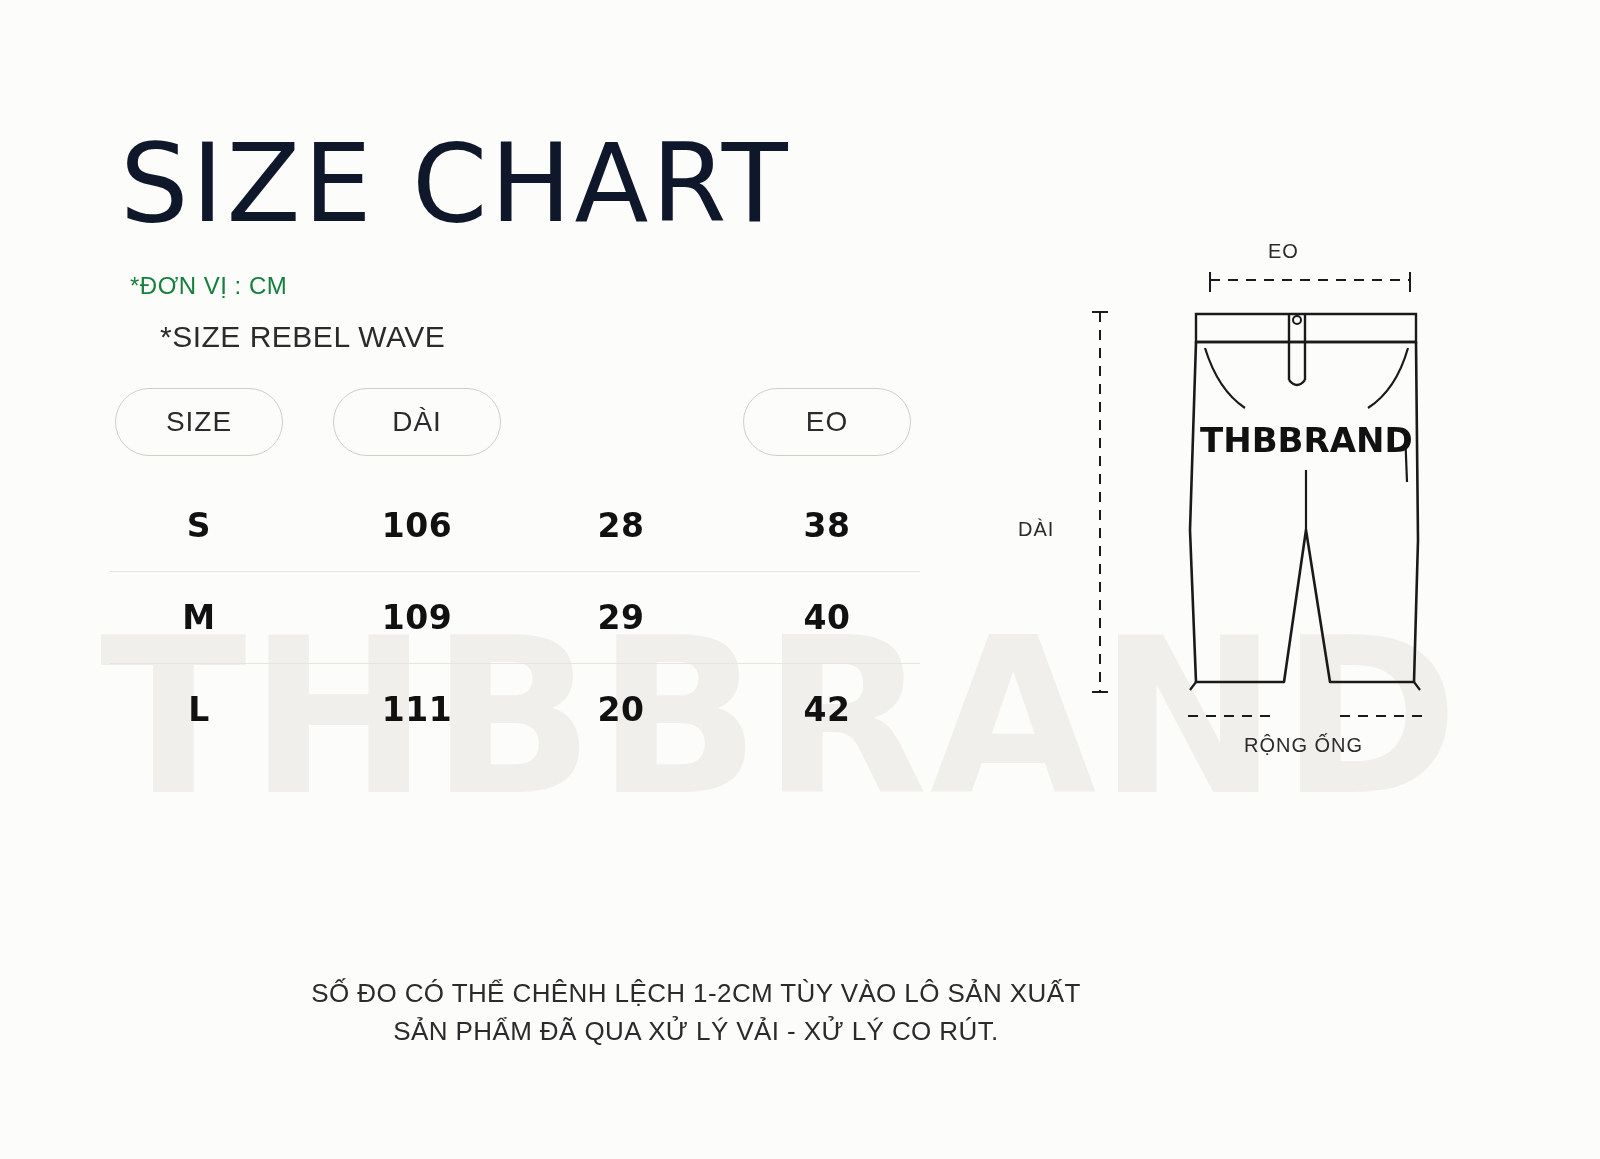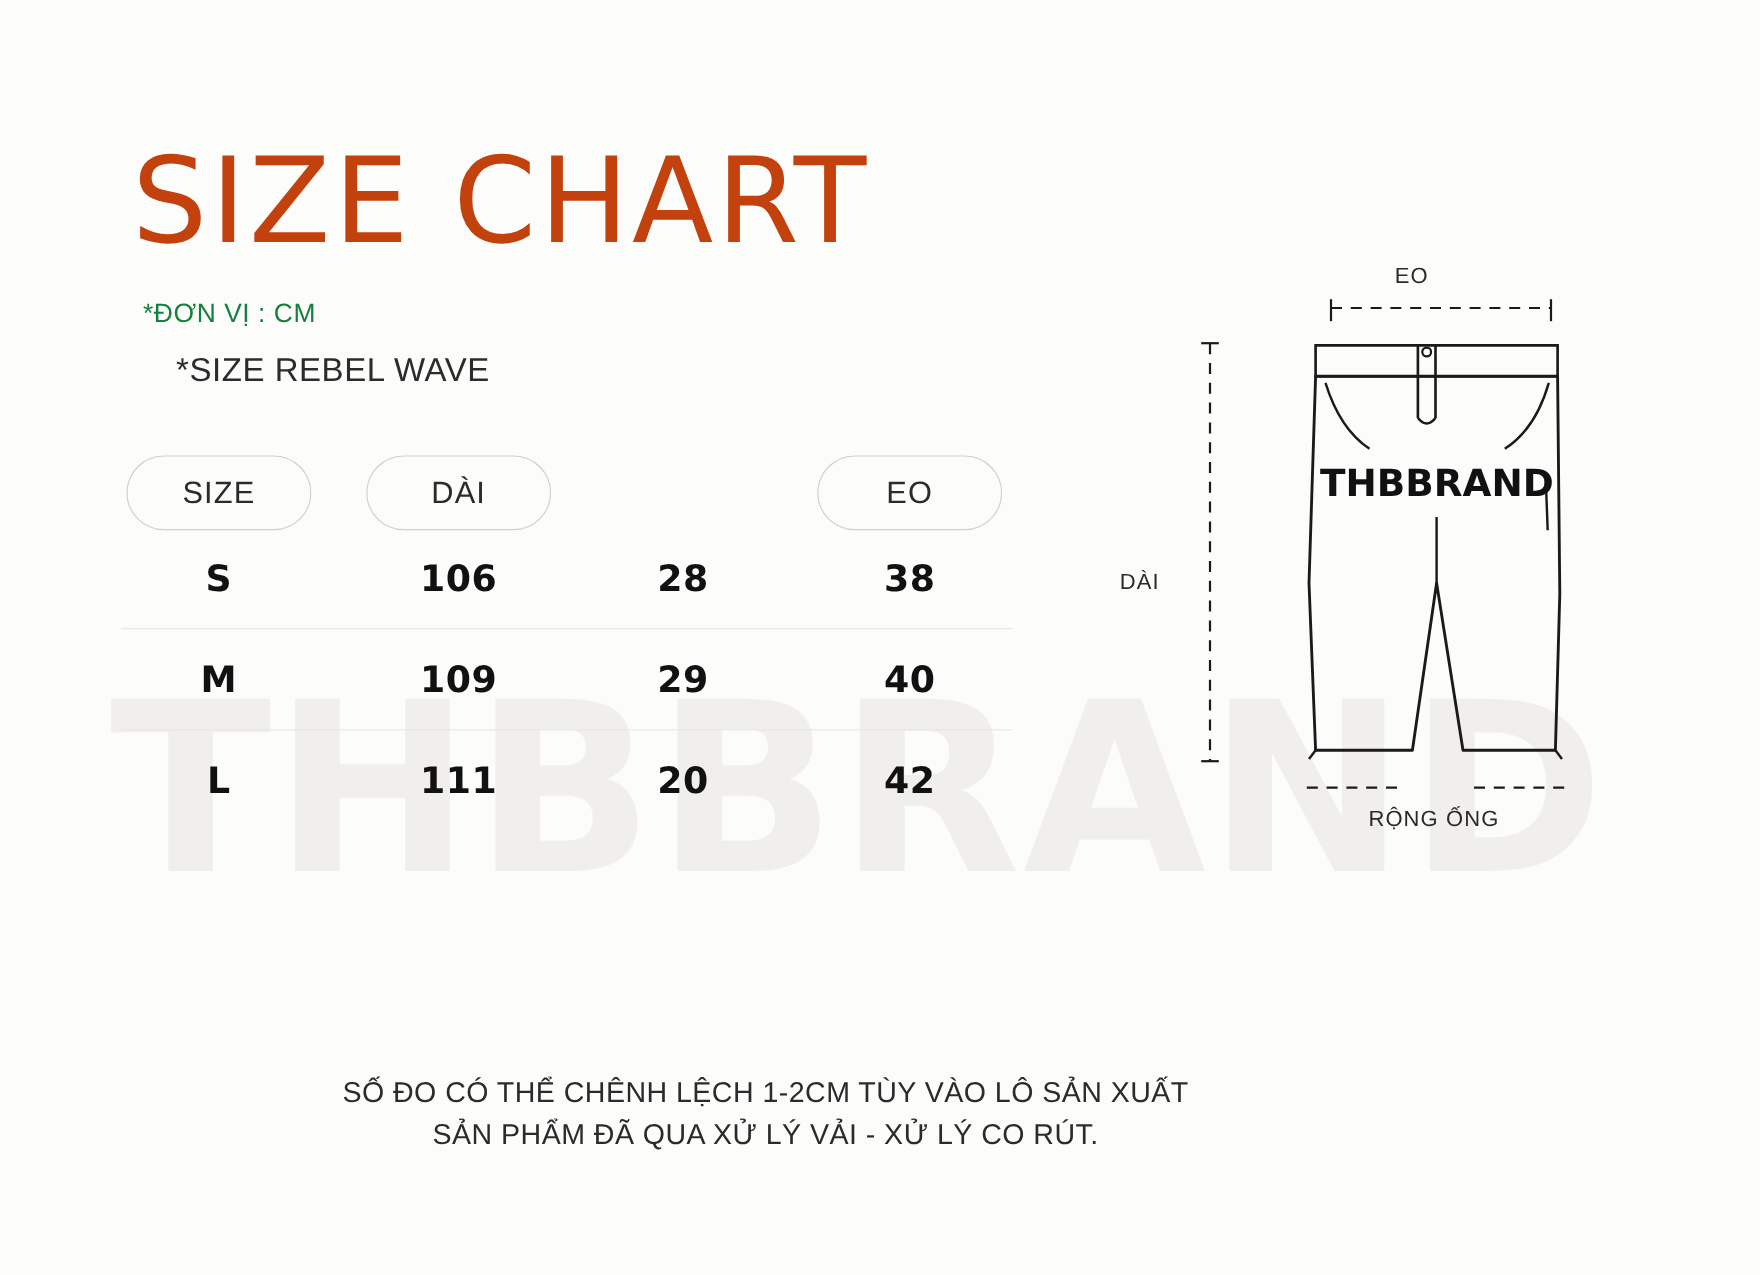--- a/index.html
+++ b/index.html
@@ -36,21 +36,21 @@
   }
 
   
   .title {
     position: absolute;
     left: 120px;
     top: 130px;
     font-size: 108px;
     font-weight: 400;
     letter-spacing: 3px;
-    color: #c2410c;
+    color: #0f172a;
     line-height: 1;
     font-family: "DejaVu Sans", sans-serif;
   }
   .sub1 {
     position: absolute;
     left: 130px;
     top: 272px;
     font-size: 24px;
     letter-spacing: 0.5px;
     color: #15803d;
@@ -79,21 +79,20 @@
     border: 1.6px solid #cfcfc9;
     border-radius: 34px;
     background: transparent;
     display: flex;
     align-items: center;
     justify-content: center;
     font-size: 28px;
     letter-spacing: 1px;
     color: #2b2b2b;
     box-sizing: border-box;
-    margin-top: 26px;
   }
   .pill.c0 { left: 0px;   width: 168px; }
   .pill.c1 { left: 218px; width: 168px; }
   .pill.c2 { left: 422px; width: 168px; }
   .pill.c3 { left: 628px; width: 168px; }
 
   
   .table {
     position: absolute;
     left: 110px;

